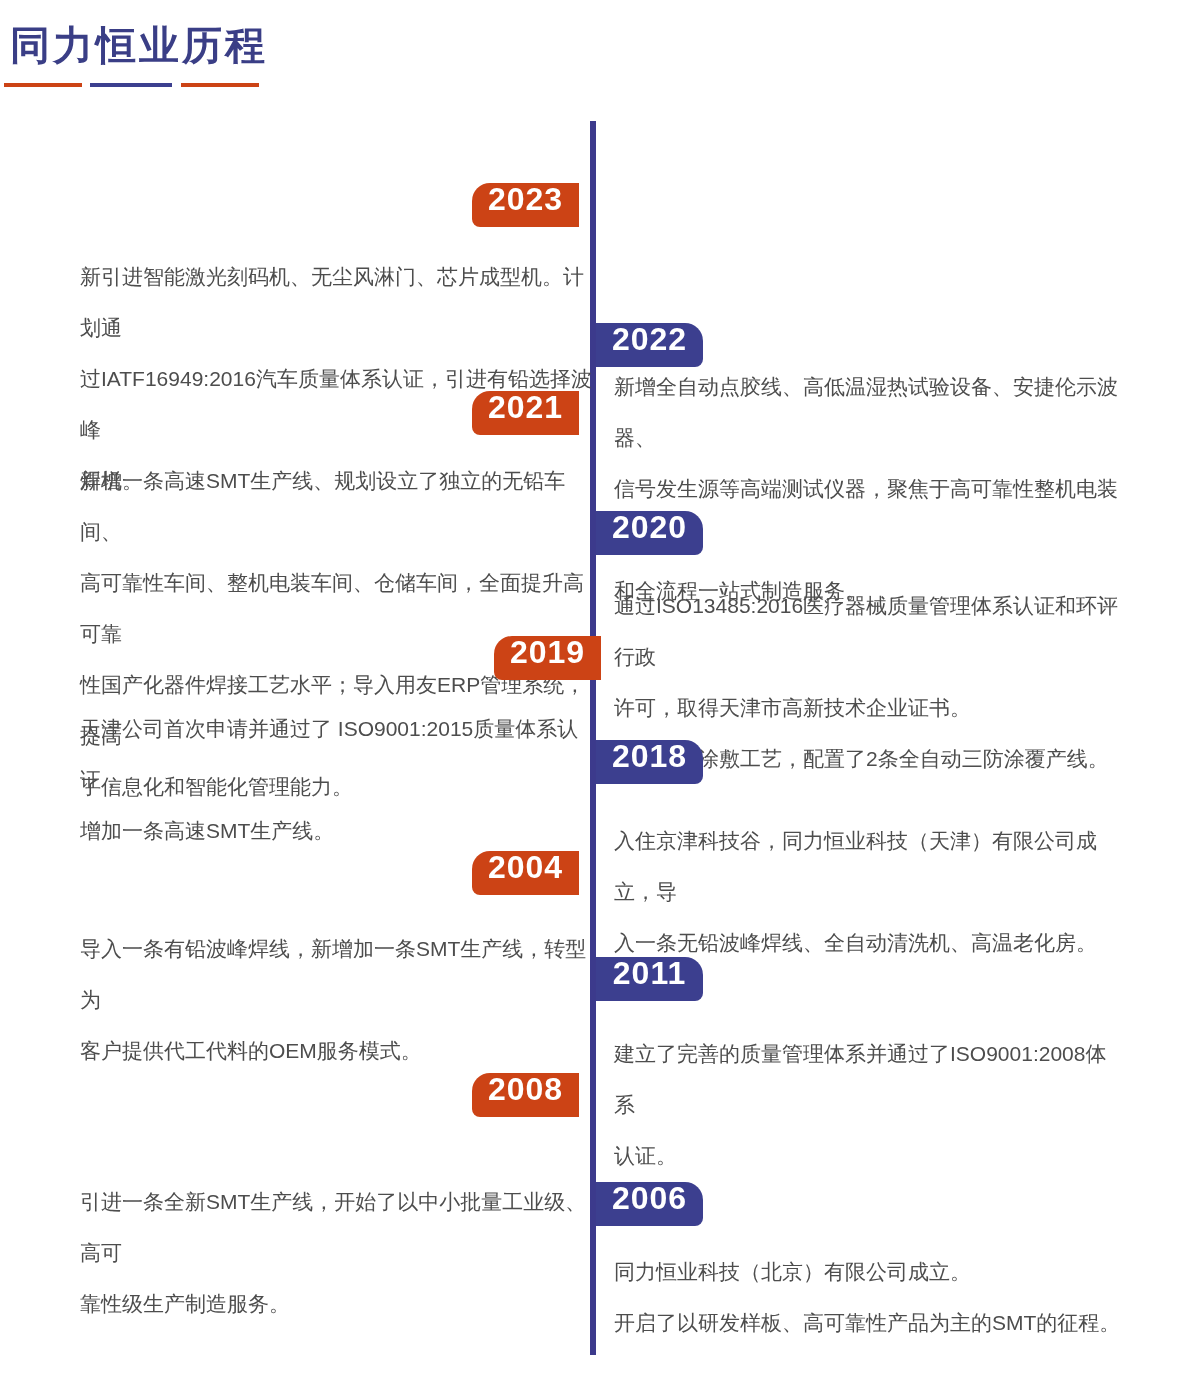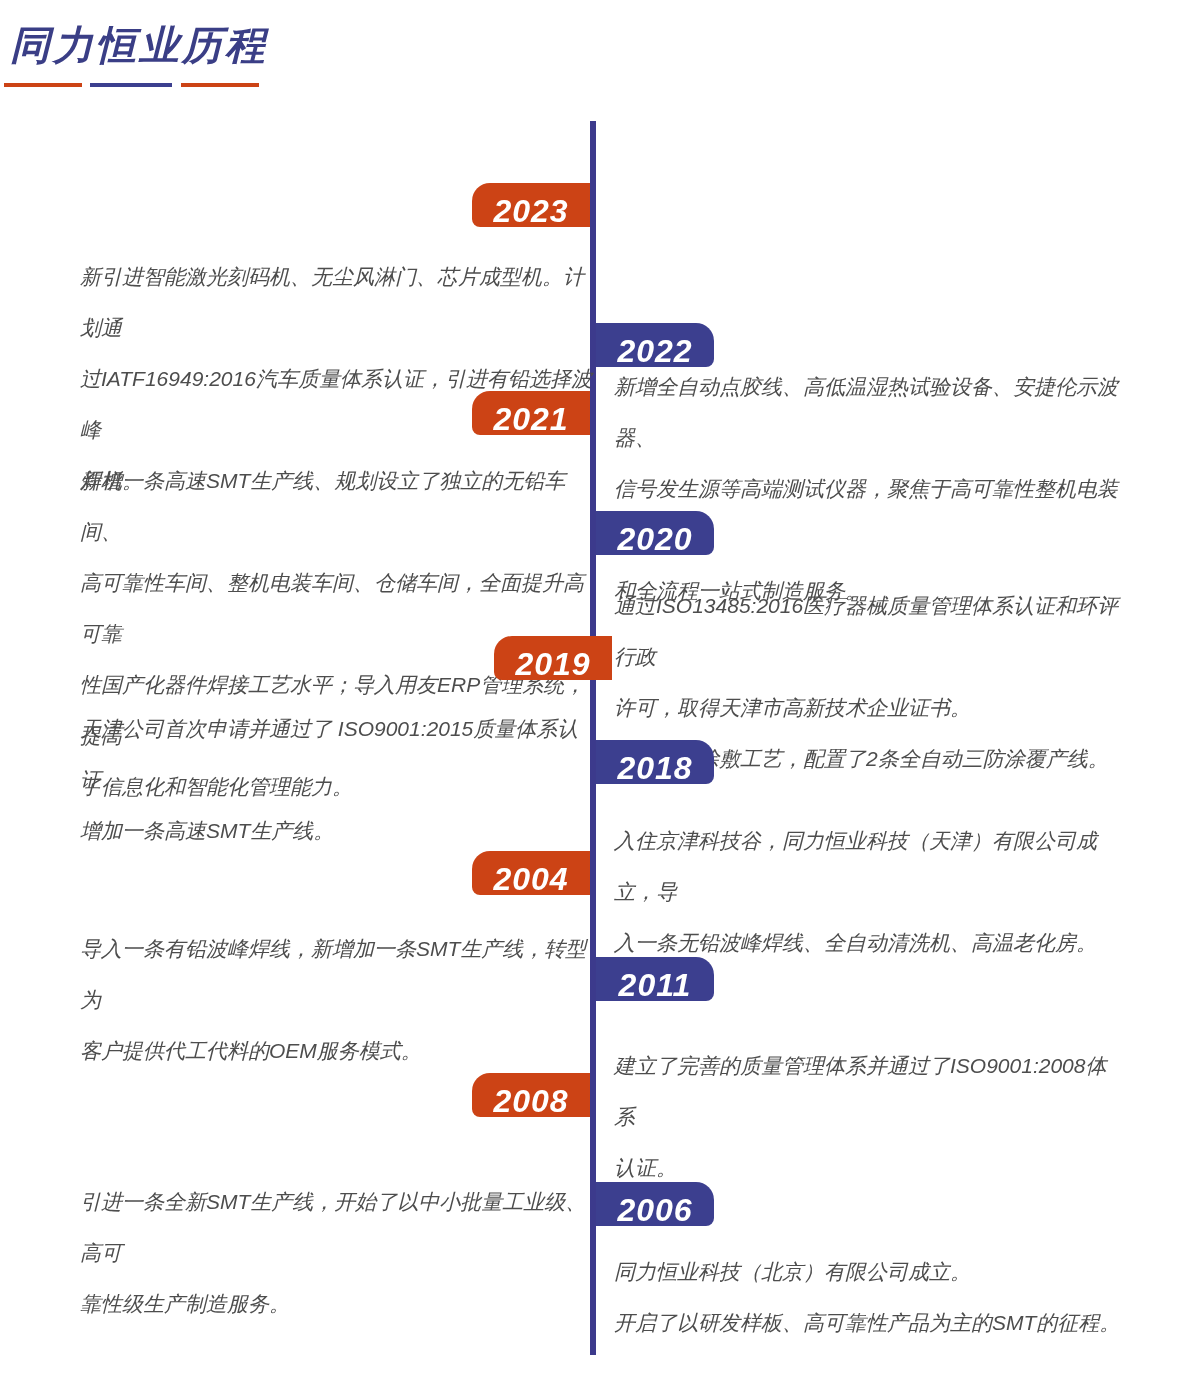--- a/index.html
+++ b/index.html
@@ -9,21 +9,21 @@
     --title-text: #3A3E86;
     --body-text: #4D4D4D;
   }
   * { margin: 0; padding: 0; box-sizing: border-box; }
   html, body { background: #ffffff; }
   body {
     font-family: "Liberation Sans", "DejaVu Sans", sans-serif;
     width: 1200px; height: 1380px;
     position: relative; overflow: hidden;
   }
-  .page { position: absolute; inset: 0; width: 1200px; height: 1380px; background: #fff; font-style: italic; }
+  .page { position: absolute; inset: 0; width: 1200px; height: 1380px; background: #fff; }
 
   
   .page-title {
     position: absolute; left: 10px; top: 18px;
     font-size: 40px; font-weight: bold; letter-spacing: 3px;
     color: var(--title-text);
   }
   .underline-bar { position: absolute; top: 83px; height: 4px; }
   .bar-1 { left: 4px;   width: 78px; background: var(--accent-orange); }
   .bar-2 { left: 90px;  width: 82px; background: var(--accent-purple); }
@@ -31,23 +31,23 @@
 
   
   .timeline-axis {
     position: absolute; left: 590px; top: 121px;
     width: 6px; height: 1234px;
     background: var(--timeline-line);
   }
 
   
   .badge {
-    position: absolute; width: 118px; height: 44px;
+    position: absolute; width: 107px; height: 44px;
     color: #ffffff; font-size: 32px; font-weight: bold;
-    display: flex; align-items: flex-end; justify-content: center;
+    display: flex; align-items: flex-start; justify-content: center;
     letter-spacing: 1px; line-height: 1;
   }
   .badge.left  { left: 472px; background: var(--accent-orange); border-radius: 18px 0 0 8px; }
   .badge.right { left: 596px; background: var(--accent-purple); border-radius: 0 18px 8px 0; }
 
   .t-2023 { top: 183px; }
   .t-2022 { top: 292px; margin-top: 31px; }
   .t-2021 { top: 391px; }
   .t-2020 { top: 511px; }
   .t-2019 { top: 636px; margin-left: 22px; }
@@ -67,21 +67,21 @@
   .entry.left  { left: 80px;  width: 520px; }
   .entry.right { left: 614px; width: 510px; }
 
   .e-2023 { top: 251px; }
   .e-2022 { top: 361px; }
   .e-2021 { top: 455px; }
   .e-2020 { top: 580px; }
   .e-2019 { top: 703px; }
   .e-2018 { top: 815px; }
   .e-2013 { top: 923px; }
-  .e-2011 { top: 1028px; margin-top: 12px; }
+  .e-2011 { top: 1028px; }
   .e-2008 { top: 1140px; margin-top: 36px; }
   .e-2006 { top: 1246px; }
 </style>
 </head>
 <body>
 
 <div class="page">
 
   <h1 class="page-title">同力恒业历程</h1>
   <div class="underline-bar bar-1"></div>

